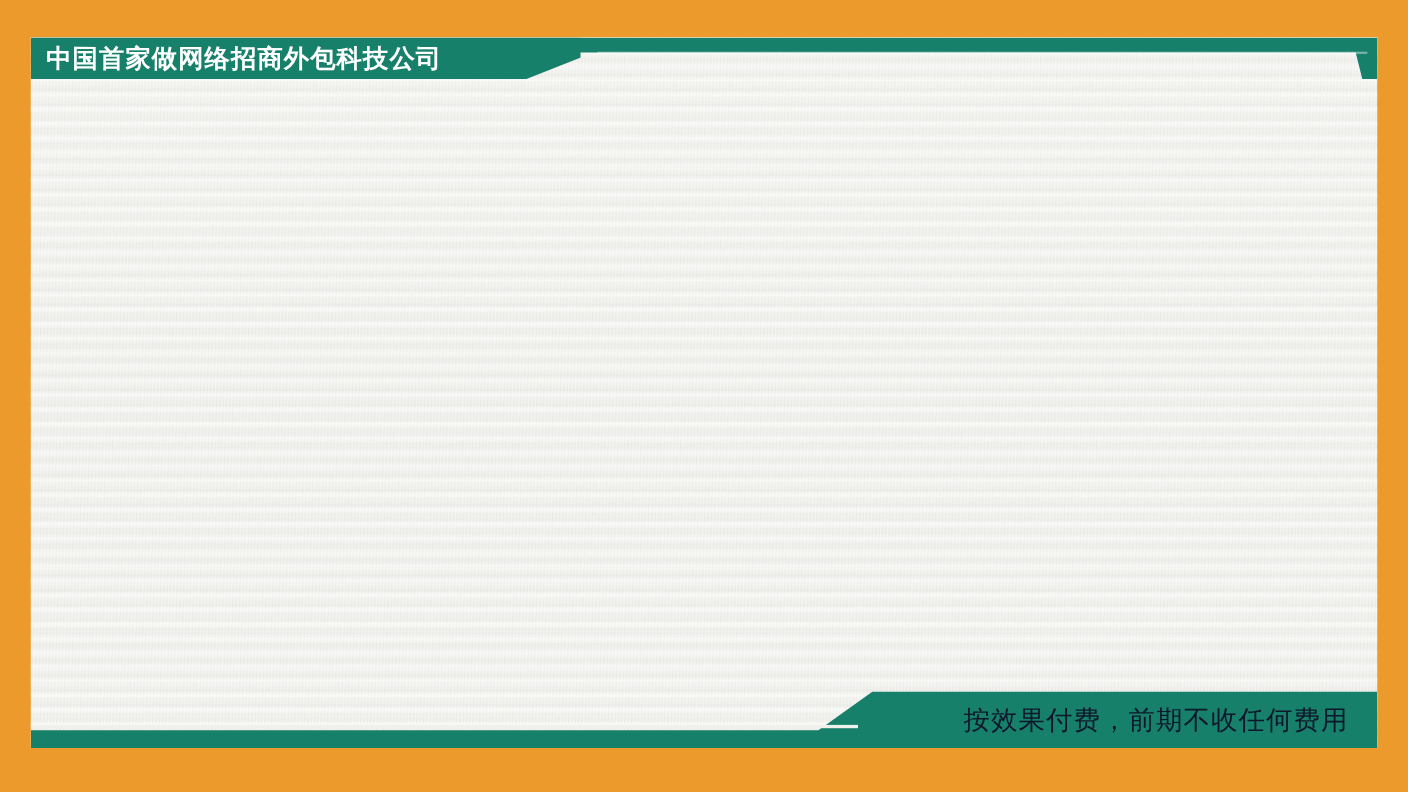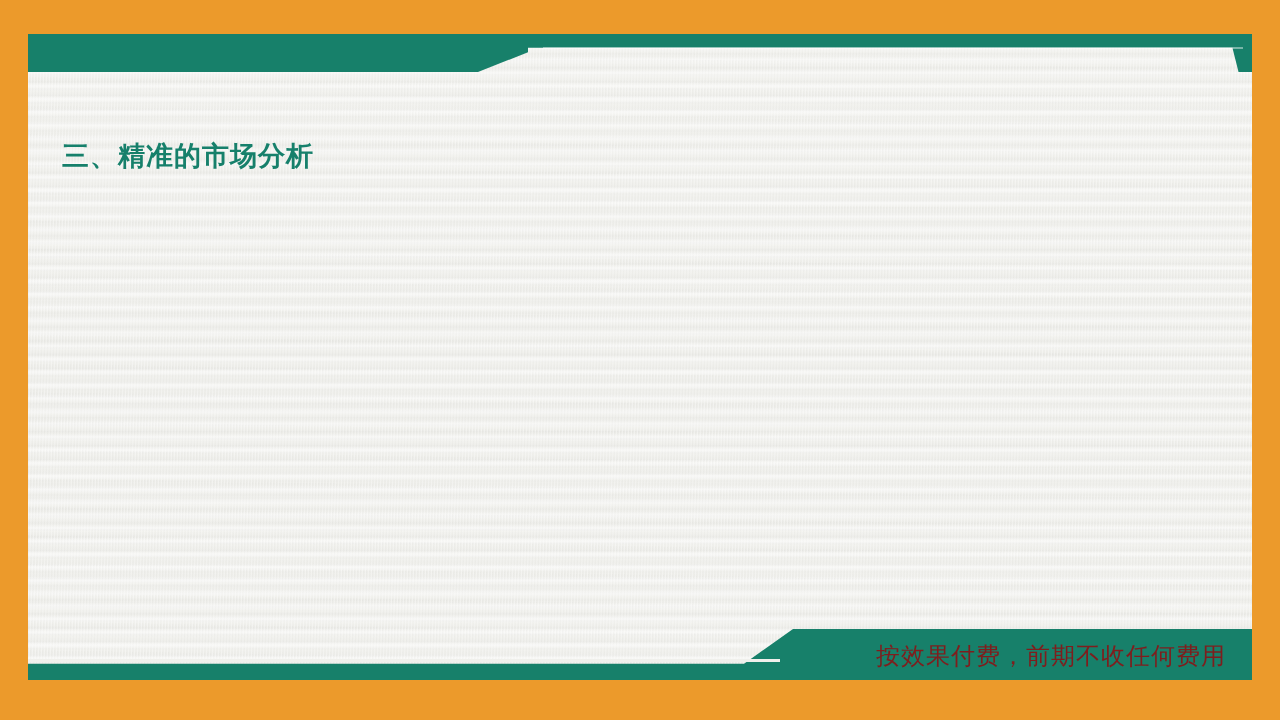--- a/index.html
+++ b/index.html
@@ -164,41 +164,41 @@
     position: absolute;
     left: 760px;
     bottom: 45px;
     width: 464px;
     height: 0px;
   }
   .footer-text {
     position: absolute;
     right: 26px;
     bottom: 6px;
-    color: #7f1d1d;
+    color: #0f172a;
     font-size: 24px;
     letter-spacing: 1px;
     white-space: nowrap;
     line-height: 36px;
   }
 </style>
 </head>
 <body>
 
 <div id="slide">
 
   <div class="paper"></div>
 
   <div class="header-wrap">
     <div class="header-strip"></div>
     <div class="header-title-block"></div>
     <div class="header-hairline"></div>
+    <div class="header-title">中国首家做网络招商外包科技公司</div>
   </div>
 
-  <div class="section-heading">三、精准的市场分析</div>
 
 
   <div class="footer-wrap">
     <div class="footer-block"></div>
     <div class="footer-hairline"></div>
     <div class="footer-hairline-2"></div>
     <div class="footer-text">按效果付费，前期不收任何费用</div>
   </div>
 
 </div>

